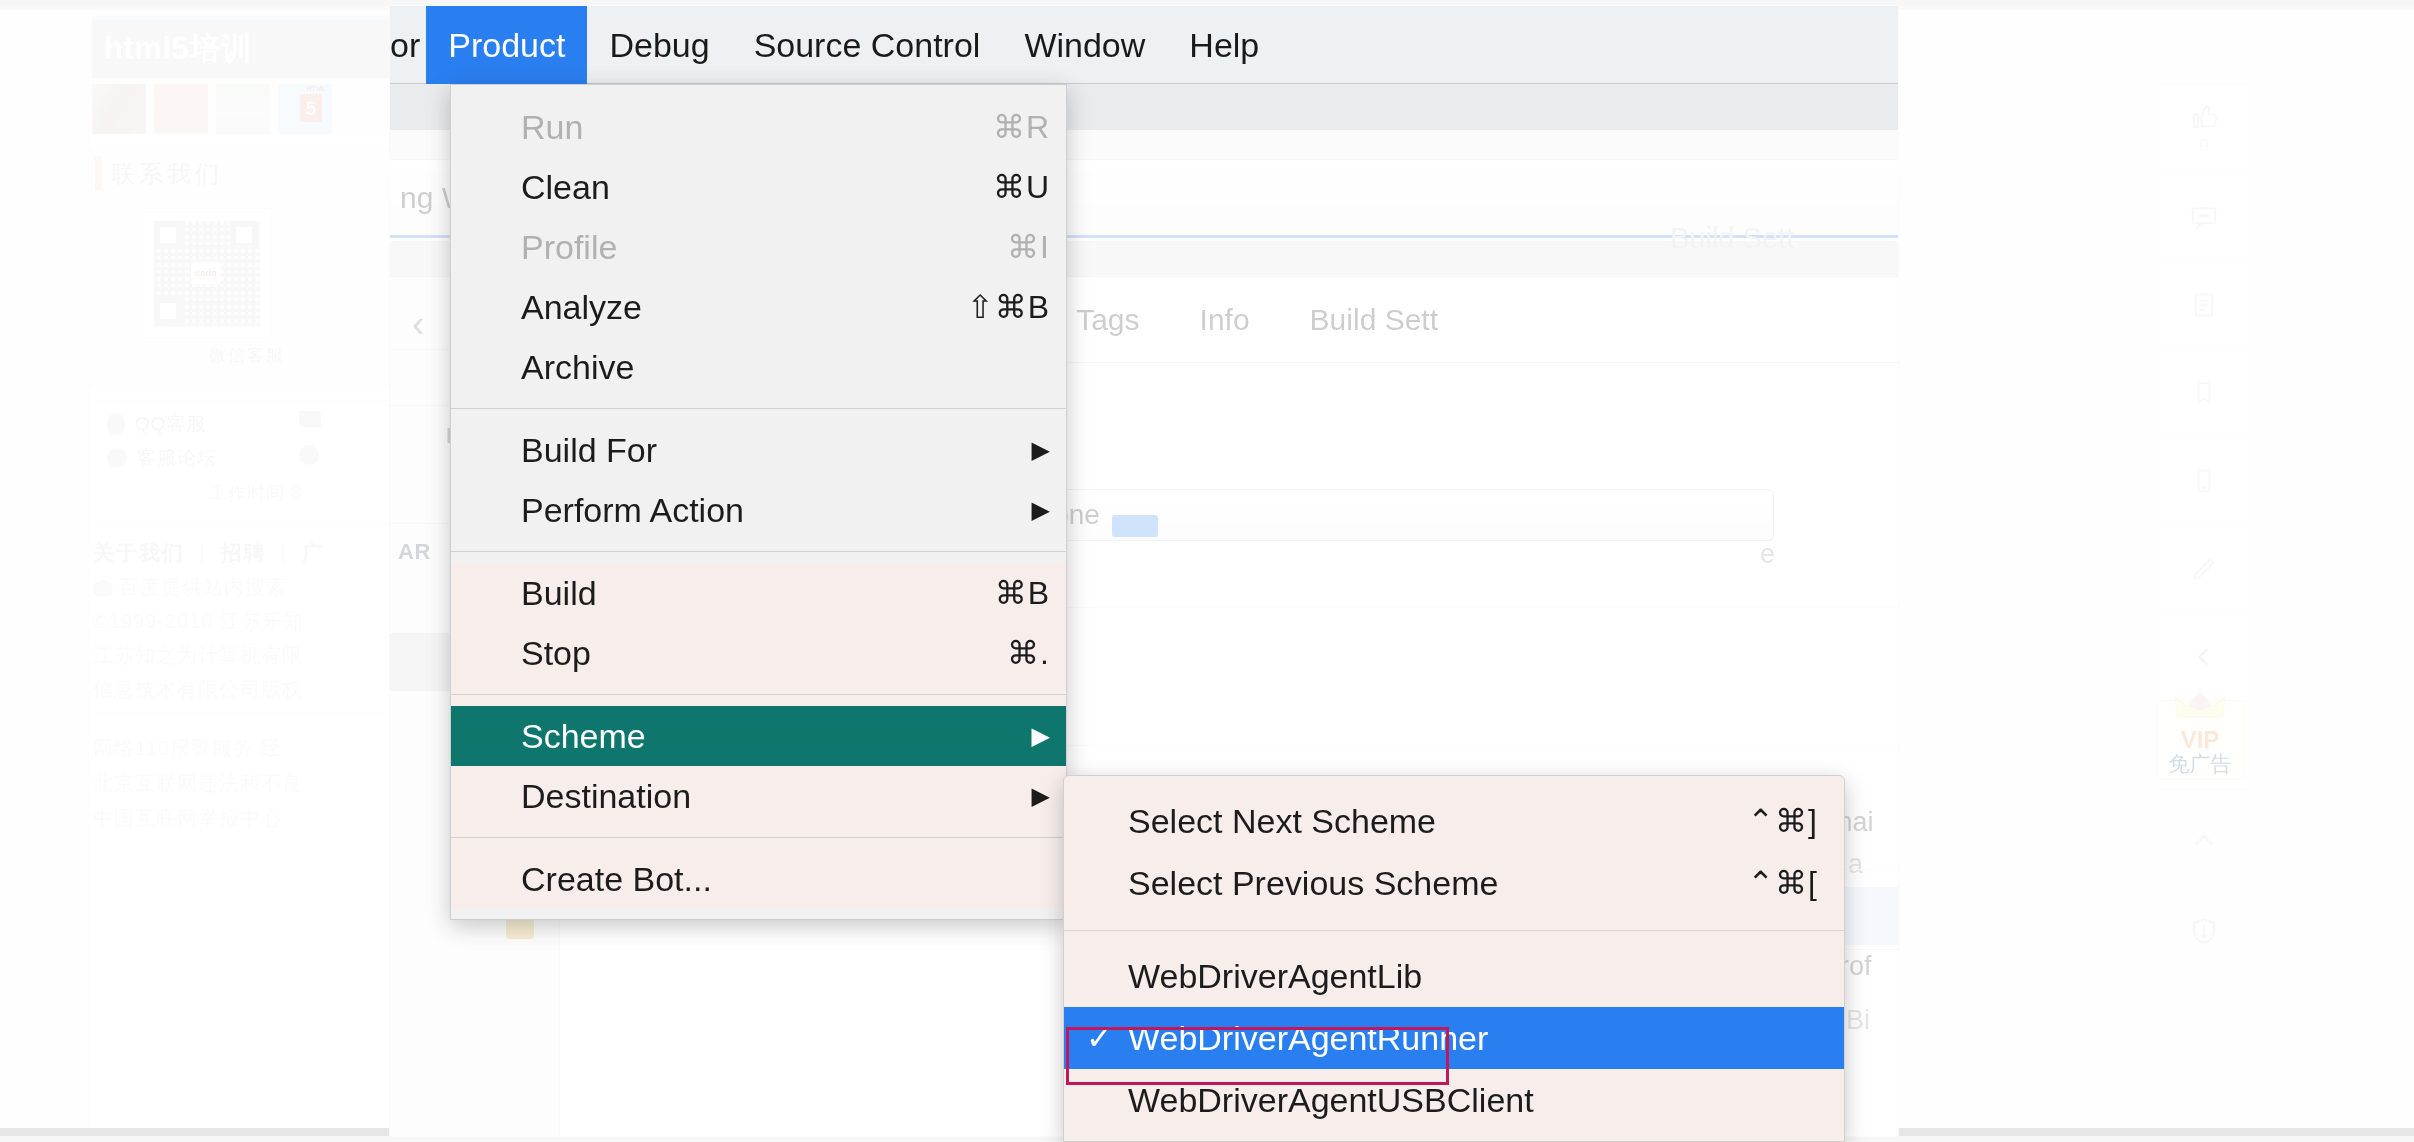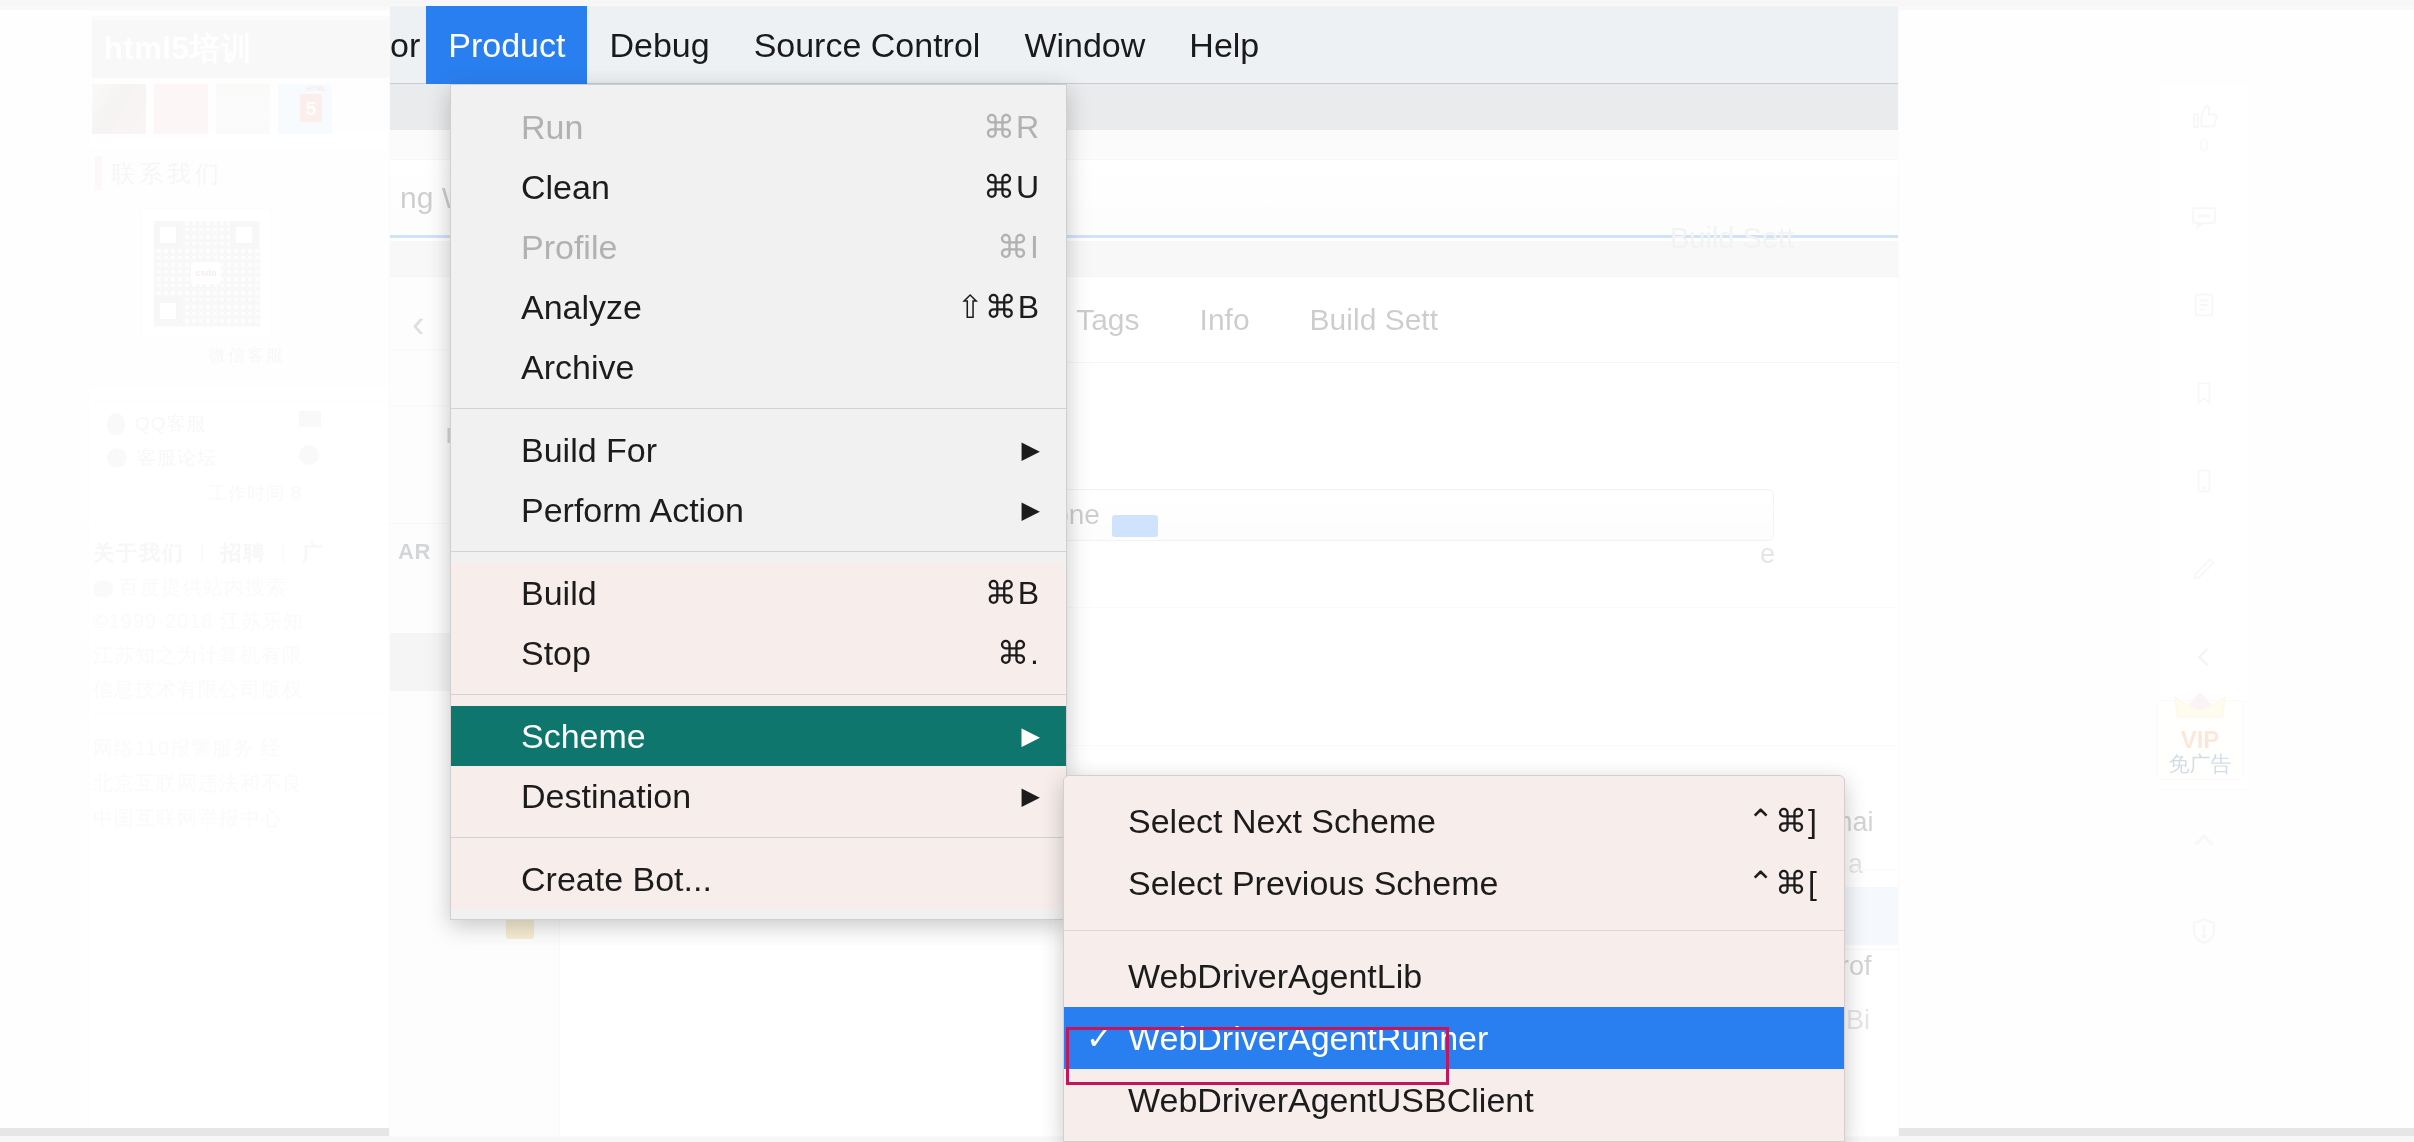--- a/index.html
+++ b/index.html
@@ -290,21 +290,21 @@
     position: absolute; left: 450px; top: 84px;
     width: 617px;
     background: #f1f1f1;
     border: 1px solid #cfcfcf;
     box-shadow: 0 6px 22px rgba(0,0,0,.22);
     z-index: 60;
     padding: 12px 0 10px 0;
   }
   .mrow {
     position: relative; height: 60px; display: flex; align-items: center;
-    padding: 0 26px 0 70px; font-size: 34px; color: #1c1c1c;
+    padding: 0 16px 0 70px; font-size: 34px; color: #1c1c1c;
     white-space: nowrap;
   }
   .mrow.disabled { color: #b1b1b1; }
   .mrow.sel { background: #0f766e; color: #fff; }
   .mrow .lbl { flex: 1; }
   .mrow .key {
     font-size: 32px; color: #1c1c1c; letter-spacing: 1px;
   }
   .mrow.disabled .key { color: #b1b1b1; }
   .mrow .arrow { font-size: 24px; color: #1c1c1c; }

